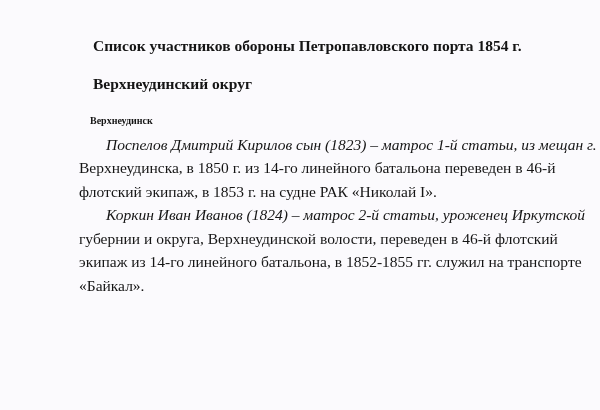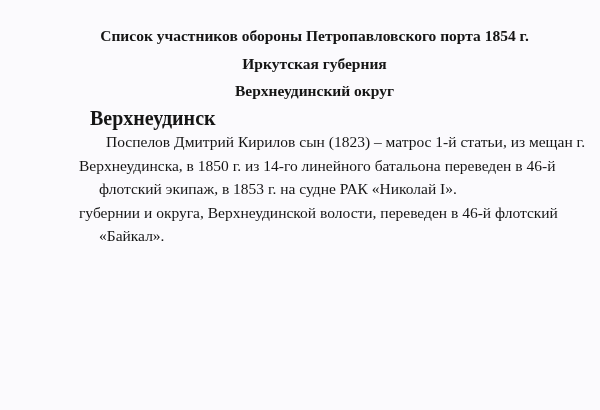--- a/index.html
+++ b/index.html
@@ -15,73 +15,74 @@
       color: #151515;
       position: relative;
     }
     .page {
       position: absolute;
       left: 79px;
       top: 0;
       width: 471px;
     }
     .heading {
-      text-align: center;
+      text-align: left;
       font-weight: bold;
       font-size: 15.5px;
       line-height: 23.5px;
-      margin: 4px;
+      margin: 14px;
       white-space: nowrap;
     }
     .heading.title { padding-top: 20px; }
     .city {
       font-weight: bold;
-      font-size: 20px;
+      font-size: 10px;
       line-height: 23.5px;
       margin: 0;
       padding-left: 11px;
     }
     .para {
       font-size: 15.5px;
       line-height: 23.5px;
       margin: 0;
       text-align: justify;
       text-indent: 27px;
     }
     .para .ln {
       display: block;
       text-align: justify;
       text-align-last: justify;
       white-space: nowrap;
     }
     .para .ln.last {
       text-align-last: left;
-      margin-left: 20px;
     }
     .para .ln.first {
       padding-left: 27px;
+      font-style: italic;
     }
   </style>
 </head>
 <body>
 
 <div class="page">
   <p class="heading title">Список участников обороны Петропавловского порта 1854 г.</p>
-  <p class="heading">Иркутская губерния</p>
   <p class="heading">Верхнеудинский округ</p>
   <p class="city">Верхнеудинск</p>
 
   <div class="para" style="text-indent:0">
     <span class="ln first">Поспелов Дмитрий Кирилов сын (1823) – матрос 1-й статьи, из мещан г.</span>
     <span class="ln">Верхнеудинска, в 1850 г. из 14-го линейного батальона переведен в 46-й</span>
     <span class="ln last">флотский экипаж, в 1853 г. на судне РАК «Николай I».</span>
   </div>
 
   <div class="para" style="text-indent:0">
+    <span class="ln first">Коркин Иван Иванов (1824) – матрос 2-й статьи, уроженец Иркутской</span>
     <span class="ln">губернии и округа, Верхнеудинской волости, переведен в 46-й флотский</span>
+    <span class="ln">экипаж из 14-го линейного батальона, в 1852-1855 гг. служил на транспорте</span>
     <span class="ln last">«Байкал».</span>
   </div>
 
   <div class="para" style="text-indent:0">
   </div>
 
   <div class="para" style="text-indent:0">
   </div>
 </div>
 

